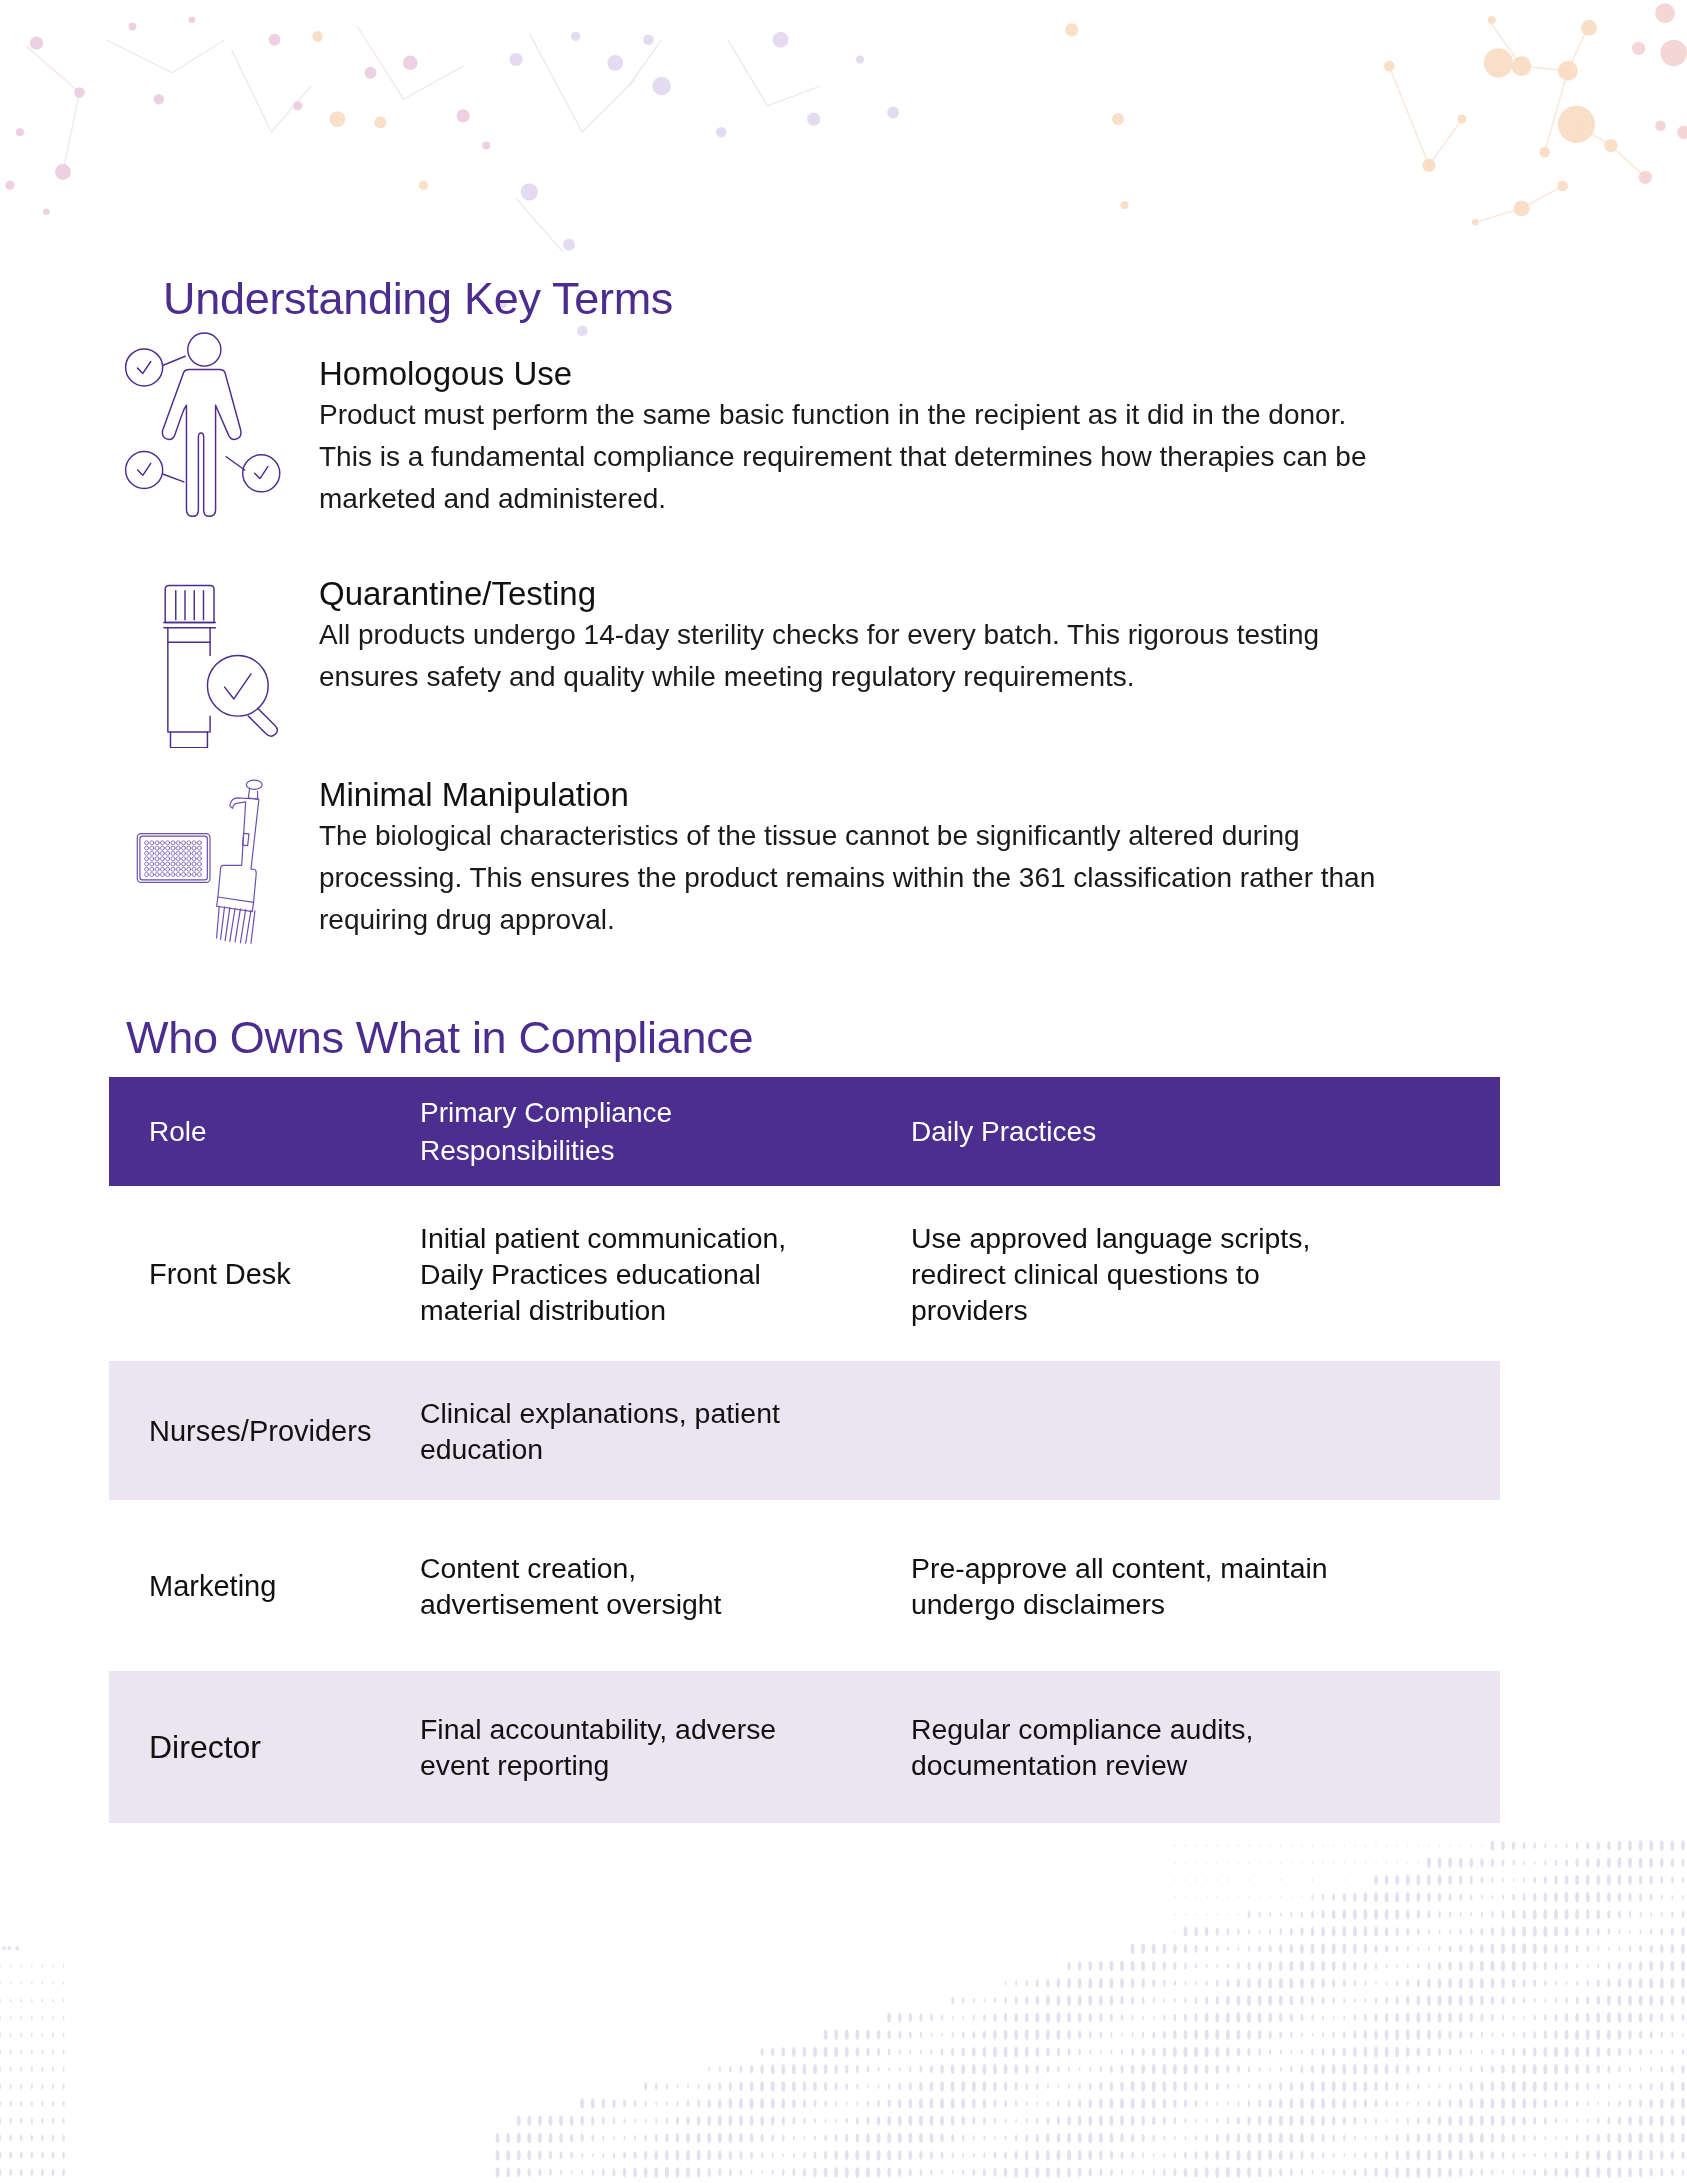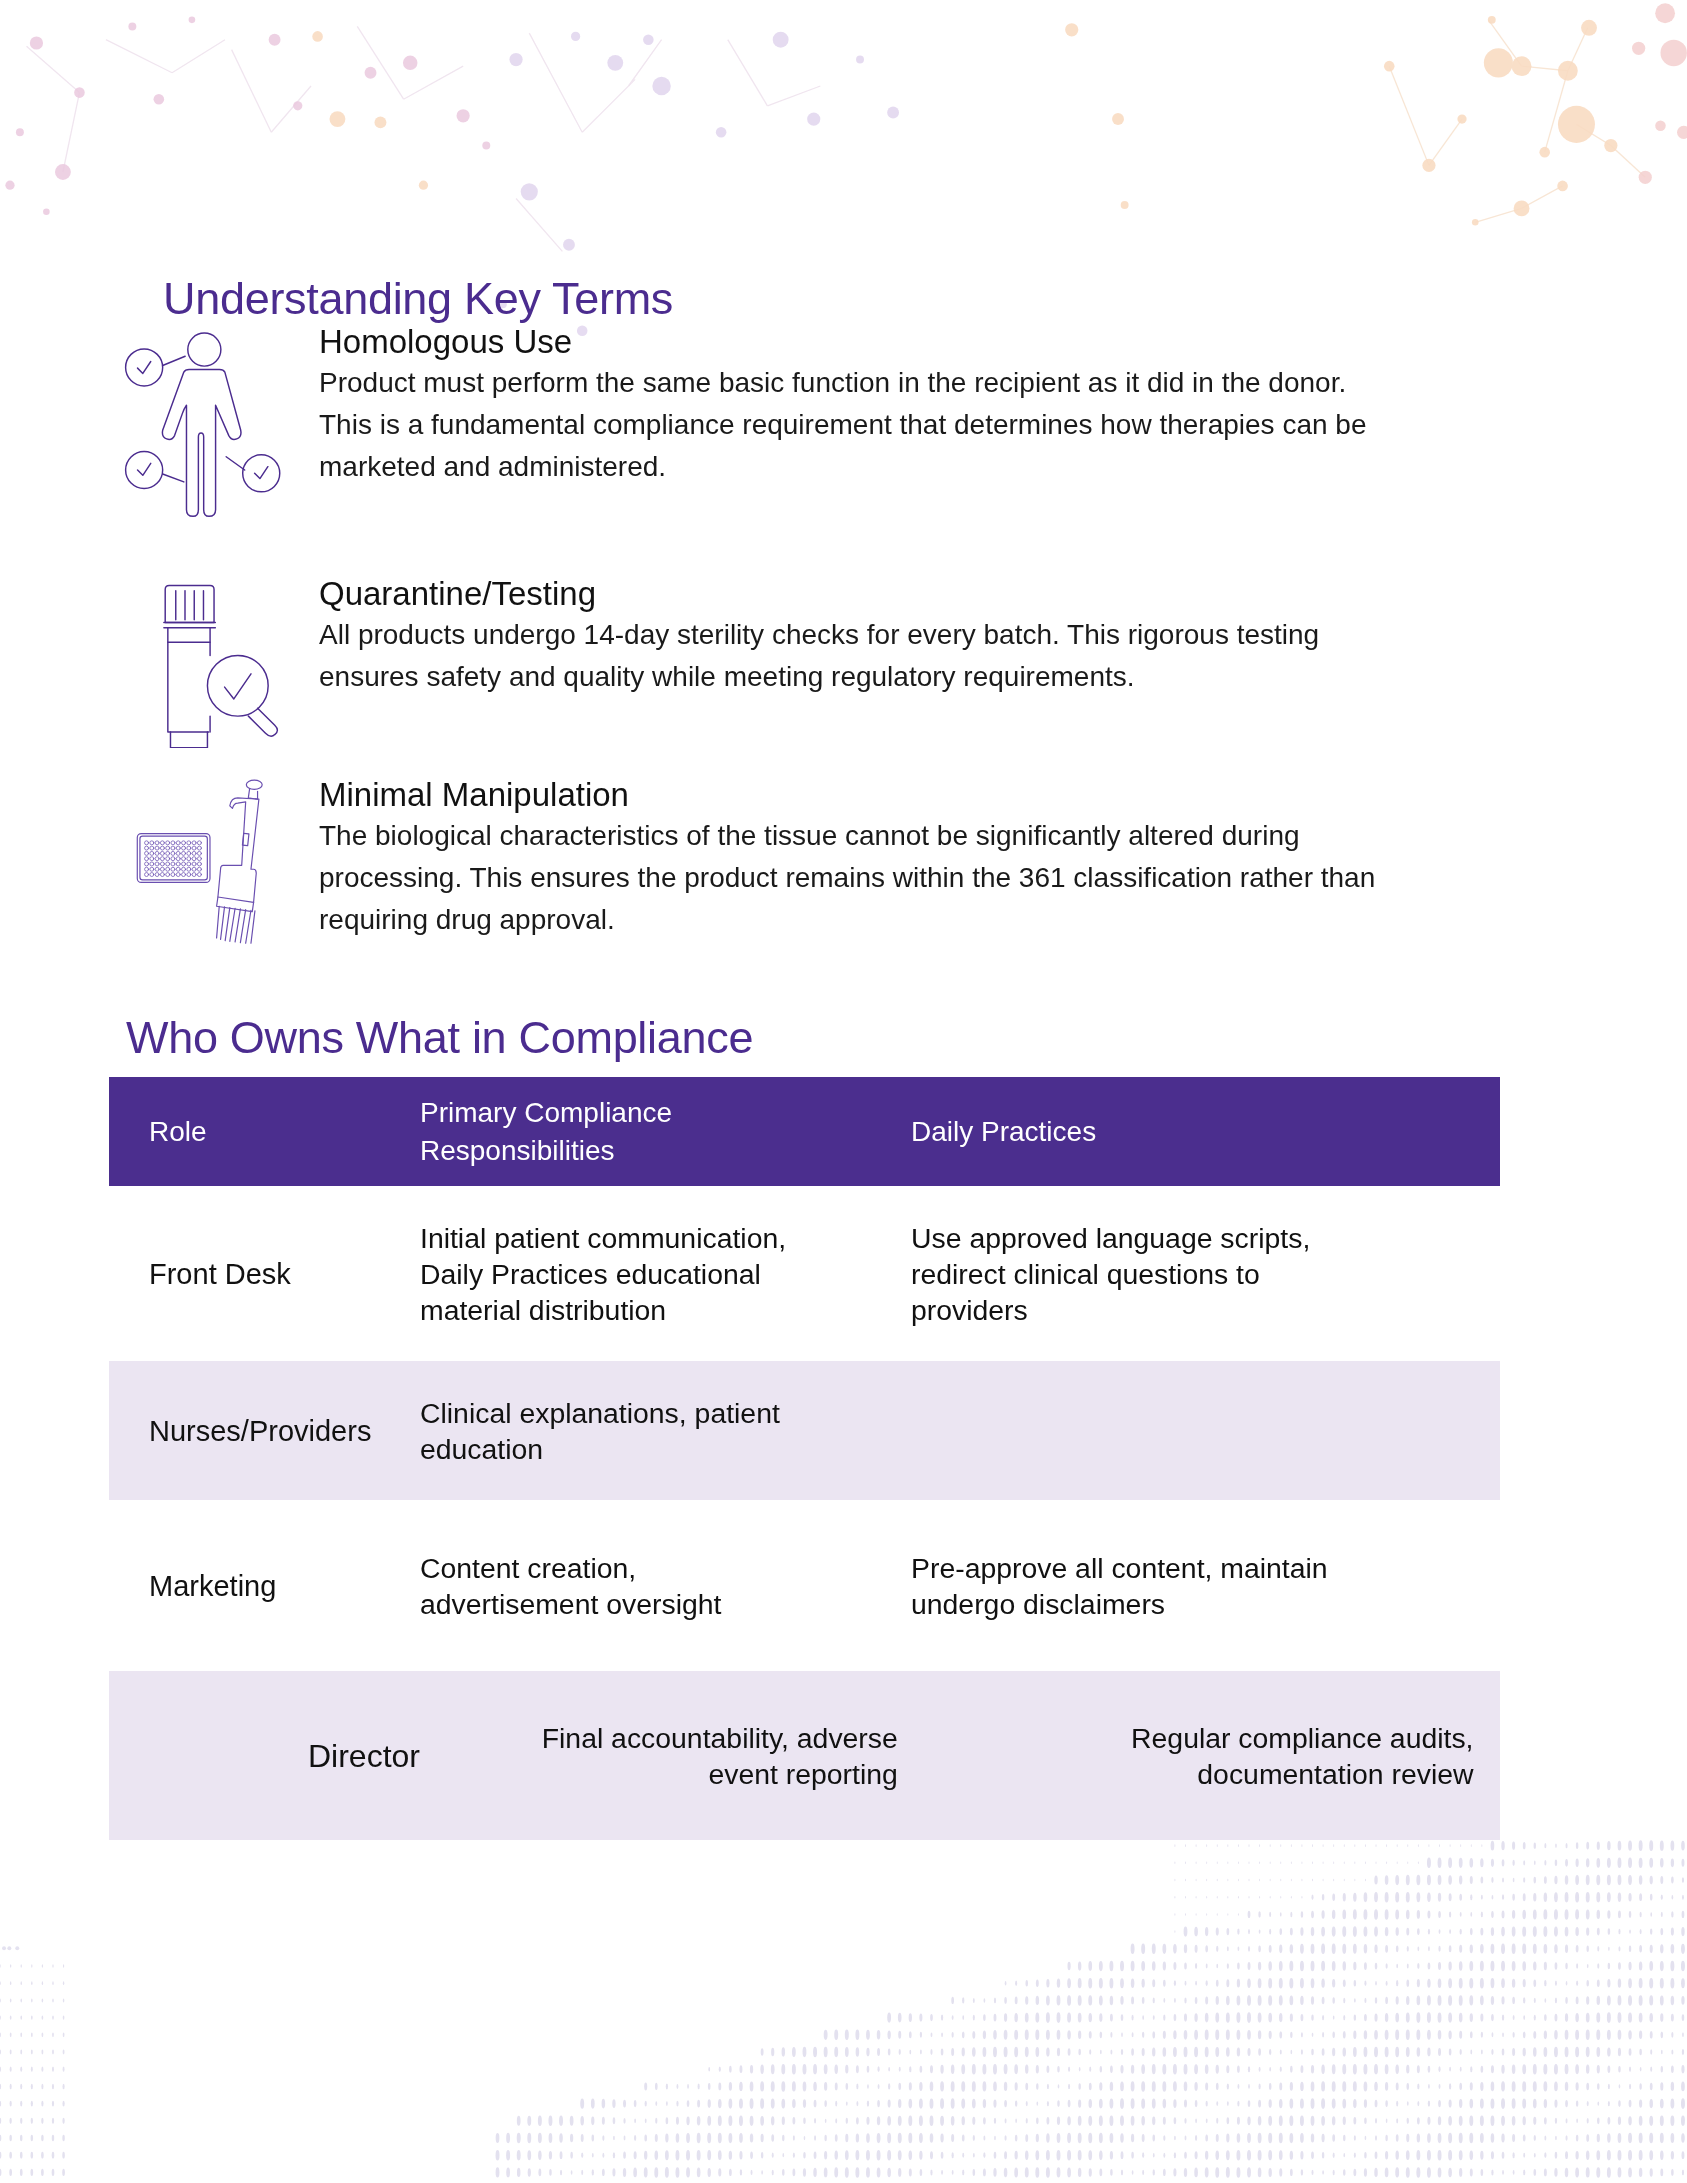--- a/index.html
+++ b/index.html
@@ -11,21 +11,21 @@
   .h-title {
     position: absolute; color: #4b2c8f; font-weight: 400;
     font-family: "Liberation Sans", sans-serif; letter-spacing: -0.3px;
   }
   #title-terms { left: 163px; top: 247px; font-size: 45px; margin-top: 26px; }
   #title-owns  { left: 126px; top: 1012px; font-size: 45px; }
 
   .term { position: absolute; left: 319px; width: 1211px; }
   .term-title { font-size: 33px; color: #111; line-height: 41px; }
   .term-body  { font-size: 28px; color: #1a1a1a; line-height: 42px; }
-  #term-0 { top: 321px; }
+  #term-0 { top: 353px; }
   #term-1 { top: 573px; }
   #term-2 { top: 774px; }
 
   .icon { position: absolute; }
   #icon-0 { left: 119px; top: 331px; width: 172px; height: 192px; }
   #icon-1 { left: 152px; top: 576px; width: 132px; height: 172px; }
   #icon-2 { left: 132px; top: 774px; width: 152px; height: 172px; }
 
   .table { position: absolute; left: 109px; top: 1077px; width: 1391px; }
   .thead {
@@ -34,21 +34,21 @@
   }
   .row { display: flex; align-items: center; font-size: 29px; line-height: 36px; color: #111; }
   .row.alt { background: #ebe5f2; }
   .c1 { width: 311px; padding-left: 40px; }
   .c2 { width: 491px; padding-right: 13.2px; }
   .c3 { flex: 1; padding-right: 26.5px; }
   .row .c1 { font-size: 29px; }
   #row-0 { height: 175px; }
   #row-1 { height: 139px; align-items: center; }
   #row-2 { height: 171px; }
-  #row-3 { height: 169px; text-align: right; }
+  #row-3 { height: 152px; }
   #row-3 .c1 { font-size: 32px; }
   .row .c2, .row .c3 { font-size: 28.4px; }
 </style>
 </head>
 <body>
 
 <svg class="bg-layer" viewBox="0 0 2550 3300" xmlns="http://www.w3.org/2000/svg">
   <g stroke="#efe3ee" stroke-width="2" fill="none" opacity="0.9">
     <line x1="40" y1="70" x2="120" y2="140"></line>
       <line x1="120" y1="140" x2="95" y2="260"></line>

